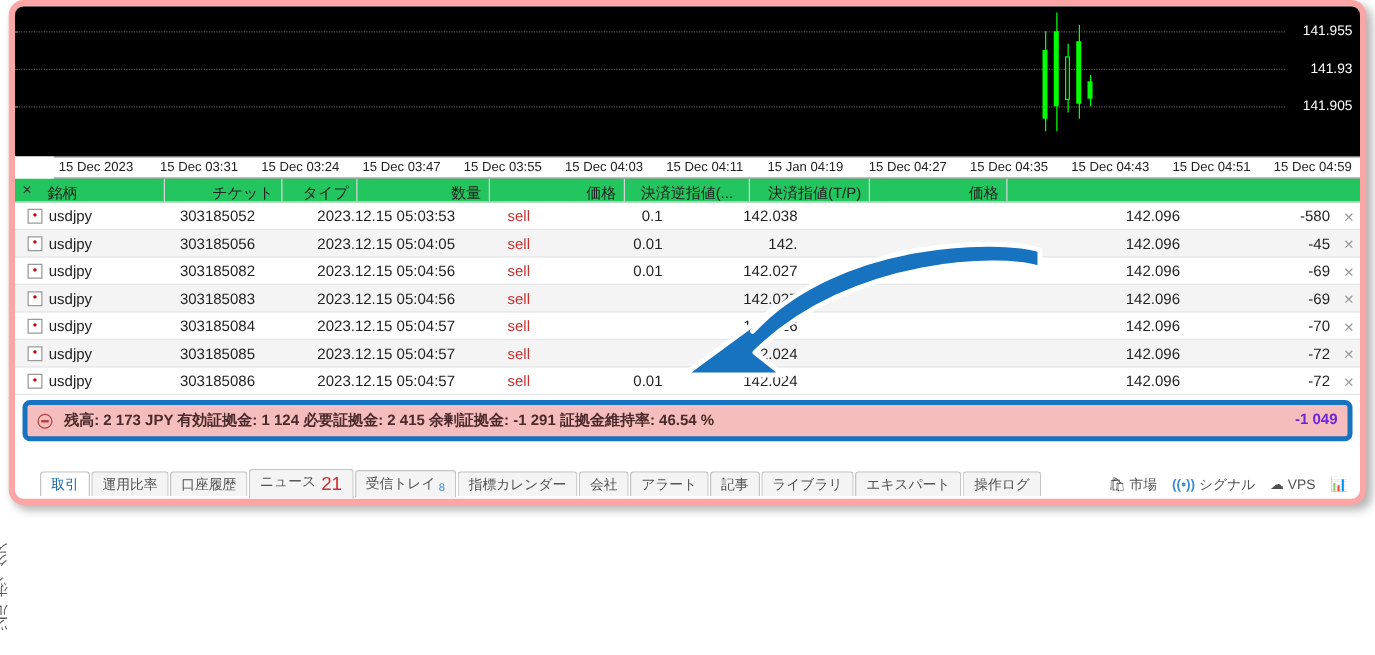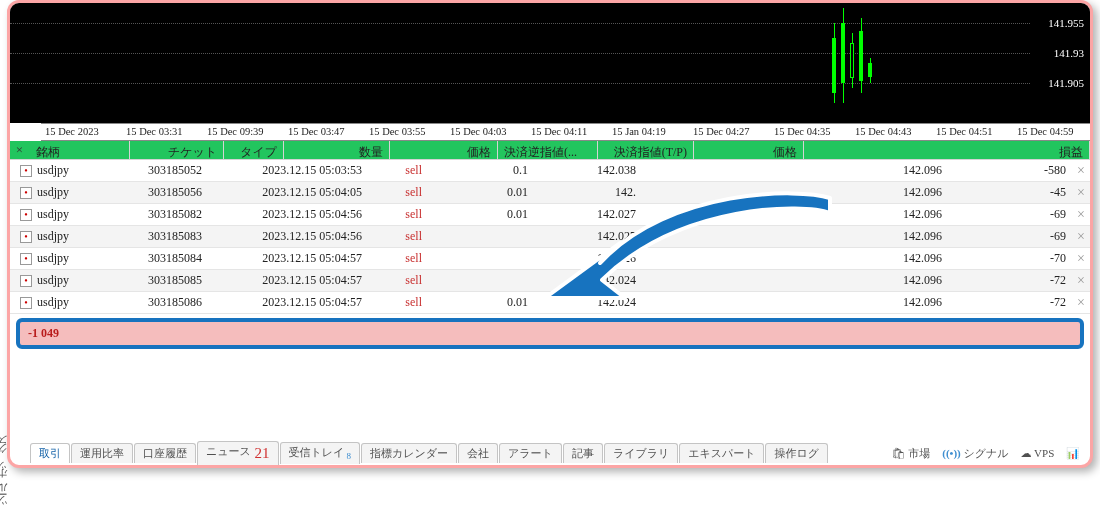--- a/index.html
+++ b/index.html
@@ -8,27 +8,26 @@
   font-size: 12px;
   background: #fff;
   width: 1100px;
   height: 524px;
   position: relative;
   overflow: hidden;
 }
 .frame {
   position: absolute;
   left: 7px; top: 0px;
-  width: 1086px; height: 468px;
-  border: 3px solid #fca5a5;
+  width: 1086px; height: 404px;
+  border: 5px solid #fca5a5;
   border-radius: 12px;
   box-shadow: 4px 4px 8px rgba(0,0,0,0.3);
   overflow: hidden;
   background: #fff;
-  font-family: Liberation Serif, serif;
 }
 
 .chart {
   position: relative;
   height: 120px;
   background: #000;
 }
 .chart .price-label {
   position: absolute;
   right: 6px;
@@ -121,21 +120,21 @@
   padding: 0 6px;
   overflow: hidden;
   white-space: nowrap;
 }
 .cell.c-sym   { width: 100px; text-align: left; }
 .cell.c-tkt   { width: 94px;  text-align: right; }
 .cell.c-time  { width: 160px; text-align: right; }
 .cell.c-type  { width: 60px;  text-align: right; }
 .cell.c-vol   { width: 106px; text-align: right; }
 .cell.c-price { width: 108px; text-align: right; }
-.cell.c-sl    { width: 100px; text-align: left; }
+.cell.c-sl    { width: 100px; text-align: center; }
 .cell.c-tp    { width: 96px;  text-align: right; }
 .cell.c-cur   { width: 110px; text-align: right; }
 .cell.c-pl    { flex: 1;      text-align: right; }
 .sym-icon {
   display: inline-block;
   width: 12px; height: 12px;
   border: 1px solid #999;
   color: #c00;
   font-size: 10px;
   line-height: 10px;
@@ -246,21 +245,21 @@
     <div class="candle" style="left:840px; top:40px; height:35px;border:1px solid #0f0;background:#000"></div>
     <div class="wick" style="left:851px; top:15px; height:75px;"></div>
     <div class="candle" style="left:849px; top:28px; height:50px;"></div>
     <div class="wick" style="left:860px; top:55px; height:25px;"></div>
     <div class="candle" style="left:858px; top:60px; height:14px;"></div>
   </div>
 
   <div class="time-axis">
     <span>15 Dec 2023</span>
     <span>15 Dec 03:31</span>
-    <span>15 Dec 09:39</span>
+    <span>15 Dec 03:24</span>
     <span>15 Dec 03:47</span>
     <span>15 Dec 03:55</span>
     <span>15 Dec 04:03</span>
     <span>15 Dec 04:11</span>
     <span>15 Jan 04:19</span>
     <span>15 Dec 04:27</span>
     <span>15 Dec 04:35</span>
     <span>15 Dec 04:43</span>
     <span>15 Dec 04:51</span>
     <span>15 Dec 04:59</span>
@@ -270,21 +269,20 @@
     <div class="close-btn">×</div>
     <div class="thead">
       <div class="cell c-sym">銘柄</div>
       <div class="cell c-tkt">チケット</div>
       <div class="cell c-type">タイプ</div>
       <div class="cell c-vol">数量</div>
       <div class="cell c-price">価格</div>
       <div class="cell c-sl">決済逆指値(...</div>
       <div class="cell c-tp">決済指値(T/P)</div>
       <div class="cell c-cur">価格</div>
-      <div class="cell c-pl">損益</div>
     </div>
     <div class="tbody" id="tbody">
         <div class="row">
           <div class="cell c-sym"><span class="sym-icon">•</span><span>usdjpy</span></div>
           <div class="cell c-tkt">303185052</div>
           <div class="cell c-time">2023.12.15 05:03:53</div>
           <div class="cell c-type"><span>sell</span></div>
           <div class="cell c-vol">0.1</div>
           <div class="cell c-price">142.038</div>
           <div class="cell c-sl"></div>
@@ -367,21 +365,25 @@
           <div class="cell c-price">142.024</div>
           <div class="cell c-sl"></div>
           <div class="cell c-tp"></div>
           <div class="cell c-cur">142.096</div>
           <div class="cell c-pl pl-neg">-72</div>
           <div class="closex">×</div>
         </div>
       </div>
 
     <div class="summary">
-      <span class="pl-neg" style="color:#b91c1c">-1 049</span>
+      <span>
+        <span class="minus-ico"></span>
+        <span>残高: 2 173 JPY   有効証拠金: 1 124   必要証拠金: 2 415   余剰証拠金: -1 291   証拠金維持率: 46.54 %</span>
+      </span>
+      <span class="pl-neg" style="color:#6d28d9">-1 049</span>
     </div>
   </div>
 
   <div class="tabs" id="tabs-container">
 
   <div class="tab active">取引</div>
       <div class="tab">運用比率</div>
       <div class="tab">口座履歴</div>
       <div class="tab">ニュース<span class="badge-red"> 21</span></div>
       <div class="tab">受信トレイ<span class="badge-blue"> 8</span></div>

